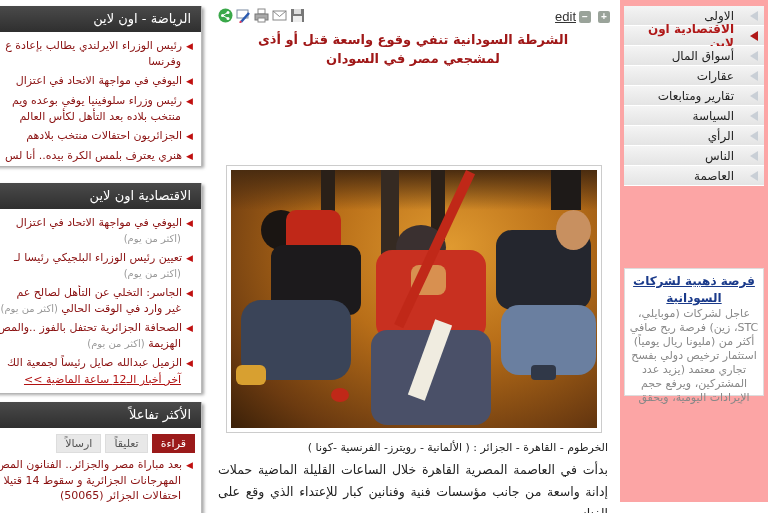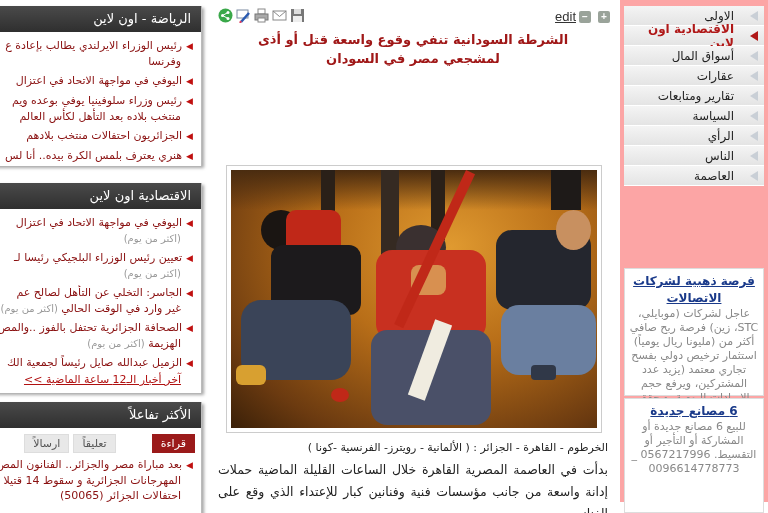--- a/index.html
+++ b/index.html
@@ -17,21 +17,21 @@
   .wl-item .meta { color: #999; font-size: 10px; display: block; padding-right: 12px; }
   .wl-item .meta-inline { color: #999; font-size: 10px; }
   .more-link { font-size: 11px; color: #b01010; text-decoration: underline; padding-right: 14px; display: block; text-align: right; }
 
   #w-sport { top: 6px; height: 160px; }
   #w-eco { top: 183px; height: 210px; }
   #w-most { top: 402px; height: 120px; }
 
   .tabs { display: flex; flex-direction: row; gap: 4px; padding: 6px 6px 4px 0; }
   .tab { font-size: 11px; padding: 2px 8px; background: #e8e8e8; color: #555; border: 1px solid #ddd; }
-  .tab.active { background: #9b1a1a; color: #fff; border-color: #9b1a1a; margin-left: 32px; }
+  .tab.active { background: #9b1a1a; color: #fff; border-color: #9b1a1a; }
 
   
   .article { position: absolute; left: 208px; top: 0; width: 410px; height: 513px; background: #fff; }
   .toolbar { position: absolute; top: 8px; left: 6px; right: 8px; height: 18px; }
   .tool-icons { position: absolute; left: 4px; top: 0; display: flex; direction: ltr; gap: 3px; }
   .ticon { width: 15px; height: 15px; display: inline-block; }
   .edit-ctrls { position: absolute; right: 0; top: 1px; direction: ltr; display: flex; align-items: center; gap: 3px; }
   .edit-link { font-size: 13px; color: #333; text-decoration: underline; font-family: "Liberation Sans", sans-serif; }
   .sqbtn { width: 12px; height: 12px; background: #9aa39a; border-radius: 2px; color: #fff; font-size: 10px; line-height: 12px; text-align: center; font-family: "Liberation Sans", sans-serif; font-weight: bold; }
 
@@ -249,20 +249,16 @@
         <span class="arrow"></span>
         <span class="label">الناس</span>
       </div>
     <div class="nav-item">
         <span class="arrow"></span>
         <span class="label">العاصمة</span>
       </div>
   </div>
 
   <div class="ad" id="ad1">
-    <a class="ad-title">فرصة ذهبية لشركات الاتصالات</a>
+    <a class="ad-title">فرصة ذهبية لشركات السودانية</a>
     <div class="ad-text">عاجل لشركات (موبايلي، STC، زين) فرصة ربح صافي أكثر من (مليونا ريال يومياً) استثمار ترخيص دولي بفسح تجاري معتمد (يزيد عدد المشتركين، ويرفع حجم الإيرادات اليومية، ويحقق</div>
   </div>
-  <div class="ad" id="ad2">
-    <a class="ad-title">6 مصانع جديدة</a>
-    <div class="ad-text">للبيع 6 مصانع جديدة أو المشاركة أو التأجير أو التقسيط. 0567217996 _ 0096614778773</div>
-  </div>
 </div>
 
 </body></html>

